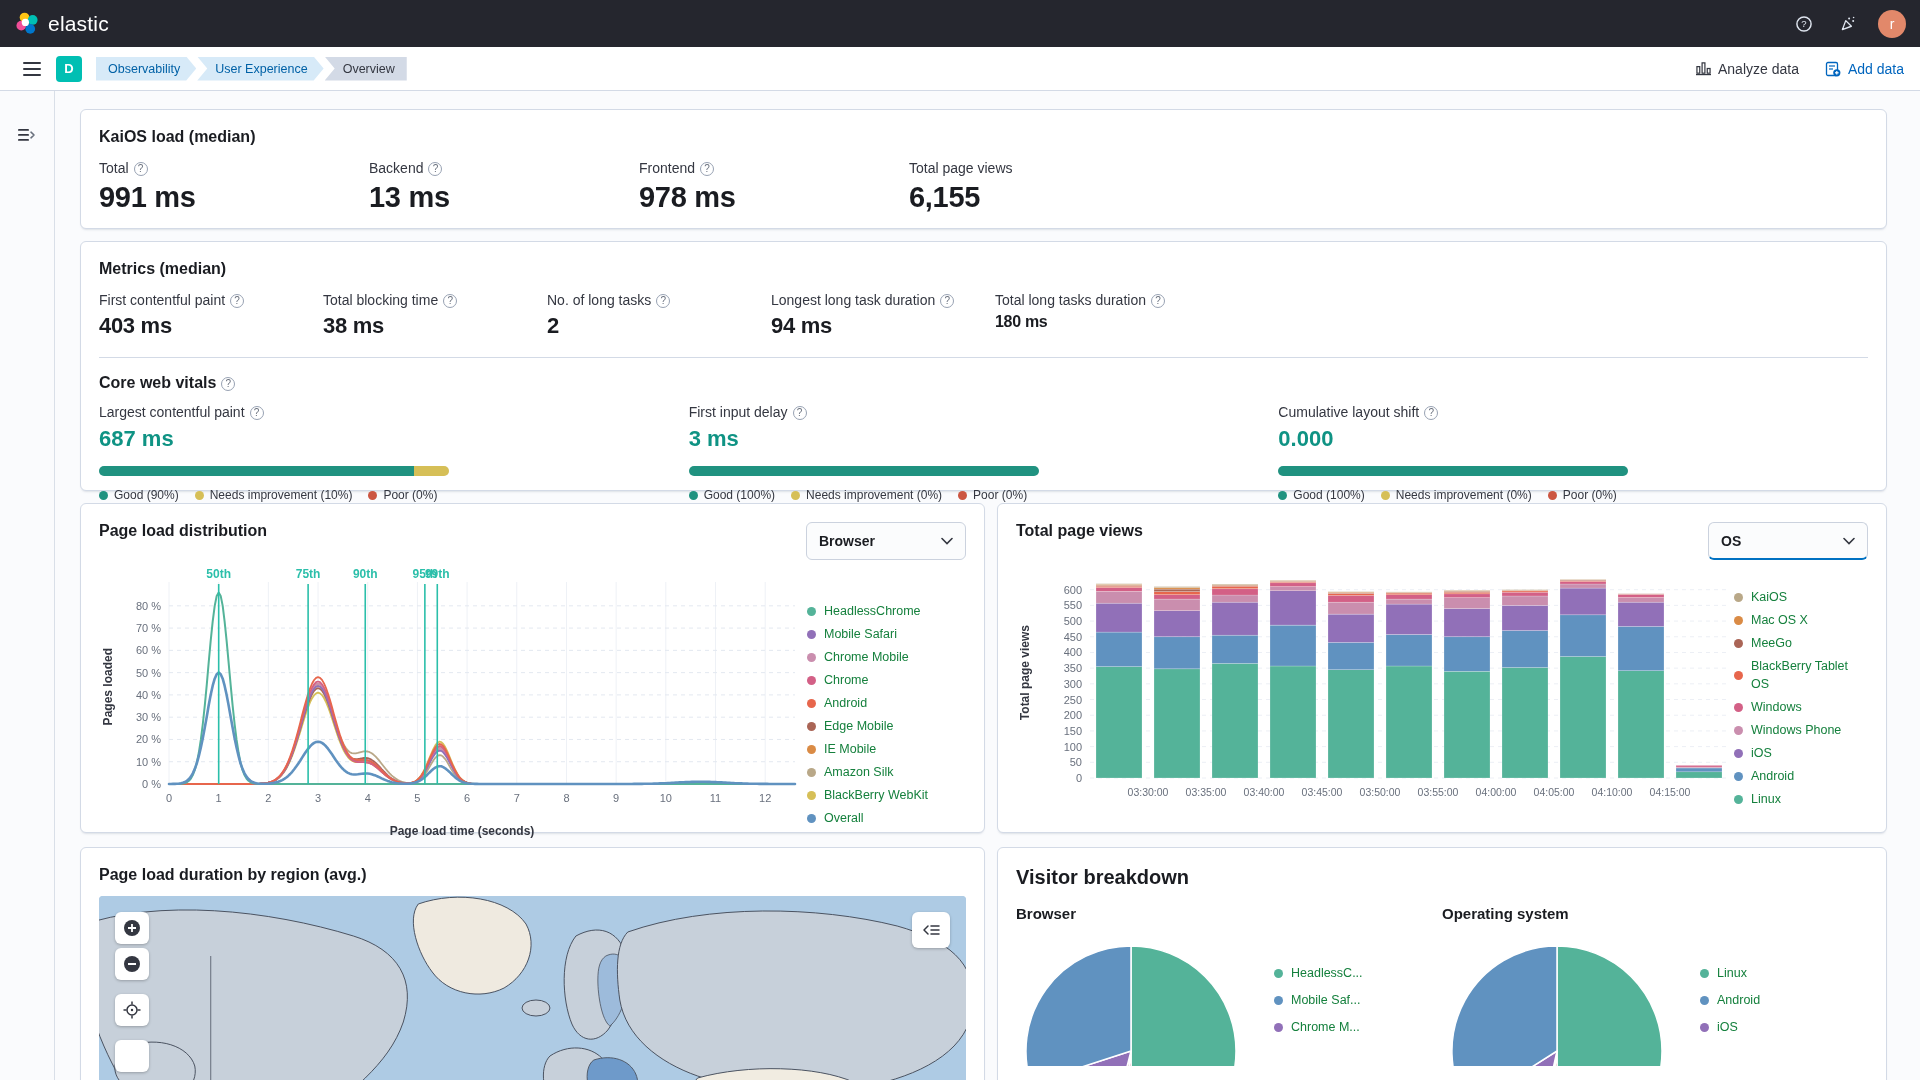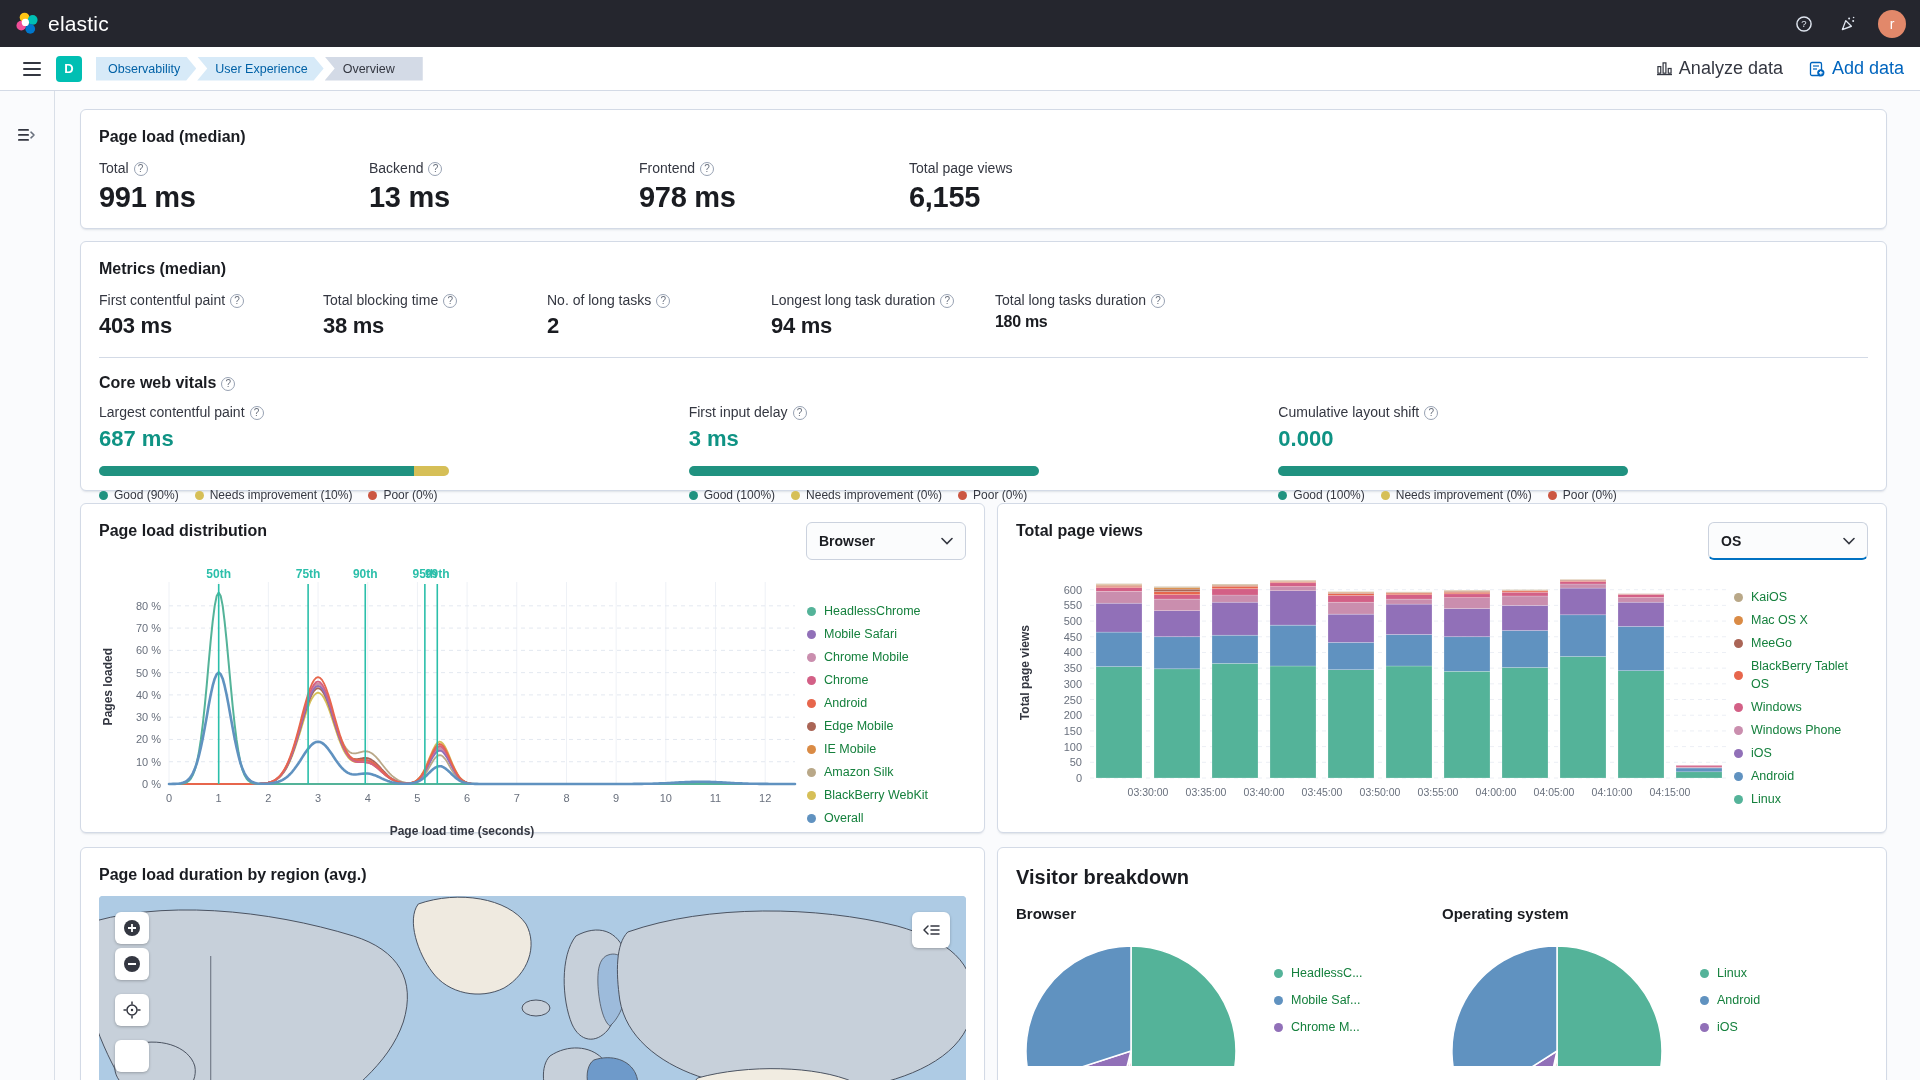--- a/index.html
+++ b/index.html
@@ -17,23 +17,23 @@
   .avatar { width:28px; height:28px; border-radius:50%; background:#E2886A; color:#fff; font-size:14px; display:flex; align-items:center; justify-content:center; }
 
   
   .crumb-bar { position:absolute; top:47px; left:0; right:0; height:44px; background:#FFFFFF; border-bottom:1px solid #D3DAE6; display:flex; align-items:center; padding:0 16px; z-index:25; }
   .menu-btn { width:32px; height:32px; display:flex; align-items:center; justify-content:center; cursor:pointer; }
   .space-badge { width:26px; height:26px; background:#00BFB3; border-radius:4px; color:#fff; font-weight:700; font-size:13px; display:flex; align-items:center; justify-content:center; margin:0 14px 0 8px; cursor:pointer; }
   .crumbs { display:flex; align-items:center; }
   .crumb { height:24px; display:flex; align-items:center; font-size:12.5px; padding:0 16px 0 18px; margin-right:1px; cursor:pointer; }
   .crumb.blue { background:#D7EAF8; color:#0061A6; clip-path:polygon(0 0, calc(100% - 10px) 0, 100% 50%, calc(100% - 10px) 100%, 0 100%, 10px 50%); }
   .crumb.first { clip-path:polygon(0 0, calc(100% - 10px) 0, 100% 50%, calc(100% - 10px) 100%, 0 100%); padding-left:12px; }
-  .crumb.gray { background:#D3DAE6; color:#343741; clip-path:polygon(0 0, 100% 0, 100% 100%, 0 100%, 10px 50%); padding-right:28px; }
+  .crumb.gray { background:#D3DAE6; color:#343741; clip-path:polygon(0 0, 100% 0, 100% 100%, 0 100%, 10px 50%); padding-right:12px; }
   .crumb-actions { margin-left:auto; display:flex; align-items:center; gap:26px; }
-  .action-link { display:flex; align-items:center; gap:7px; font-size:18px; color:#343741; cursor:pointer; }
+  .action-link { display:flex; align-items:center; gap:7px; font-size:14px; color:#343741; cursor:pointer; }
   .action-link.blue { color:#0065BE; font-weight:500; }
 
   
   .nav-rail { position:absolute; top:91px; left:0; bottom:0; width:55px; background:#FAFBFD; border-right:1px solid #D9DfE8; z-index:20; }
   .rail-btn { width:32px; height:32px; margin:28px auto 0; display:flex; align-items:center; justify-content:center; cursor:pointer; }
 
   
   .content { position:absolute; left:55px; top:91px; right:0; bottom:0; padding:18px 33px 0 25px; overflow:hidden; }
   .panel { background:#fff; border:1px solid #D3DAE6; border-radius:6px; box-shadow:0 2px 2px -1px rgba(152,162,179,.3); padding:18px 18px; }
   .panel-title { font-size:16px; font-weight:700; color:#1A1C21; }
@@ -174,21 +174,21 @@
         <rect x="0" y="6" width="11" height="1.8" rx="0.9" fill="#343741"></rect>
         <rect x="0" y="11" width="11" height="1.8" rx="0.9" fill="#343741"></rect>
         <path d="M13 4.2 L16 7 L13 9.8" fill="none" stroke="#69707D" stroke-width="1.6" stroke-linecap="round" stroke-linejoin="round"></path>
       </svg>
     </div>
   </aside>
 
   <main class="content">
 
     <section class="panel" style="height:120px;">
-      <div class="panel-title">Page load (median)</div>
+      <div class="panel-title">KaiOS load (median)</div>
       <div class="stats-row">
         <div class="stat wide">
           <div class="stat-label"><span>Total</span><span class="qmark">?</span></div>
           <div class="stat-value">991 ms</div>
         </div>
         <div class="stat wide">
           <div class="stat-label"><span>Backend</span><span class="qmark">?</span></div>
           <div class="stat-value">13 ms</div>
         </div>
         <div class="stat wide">

